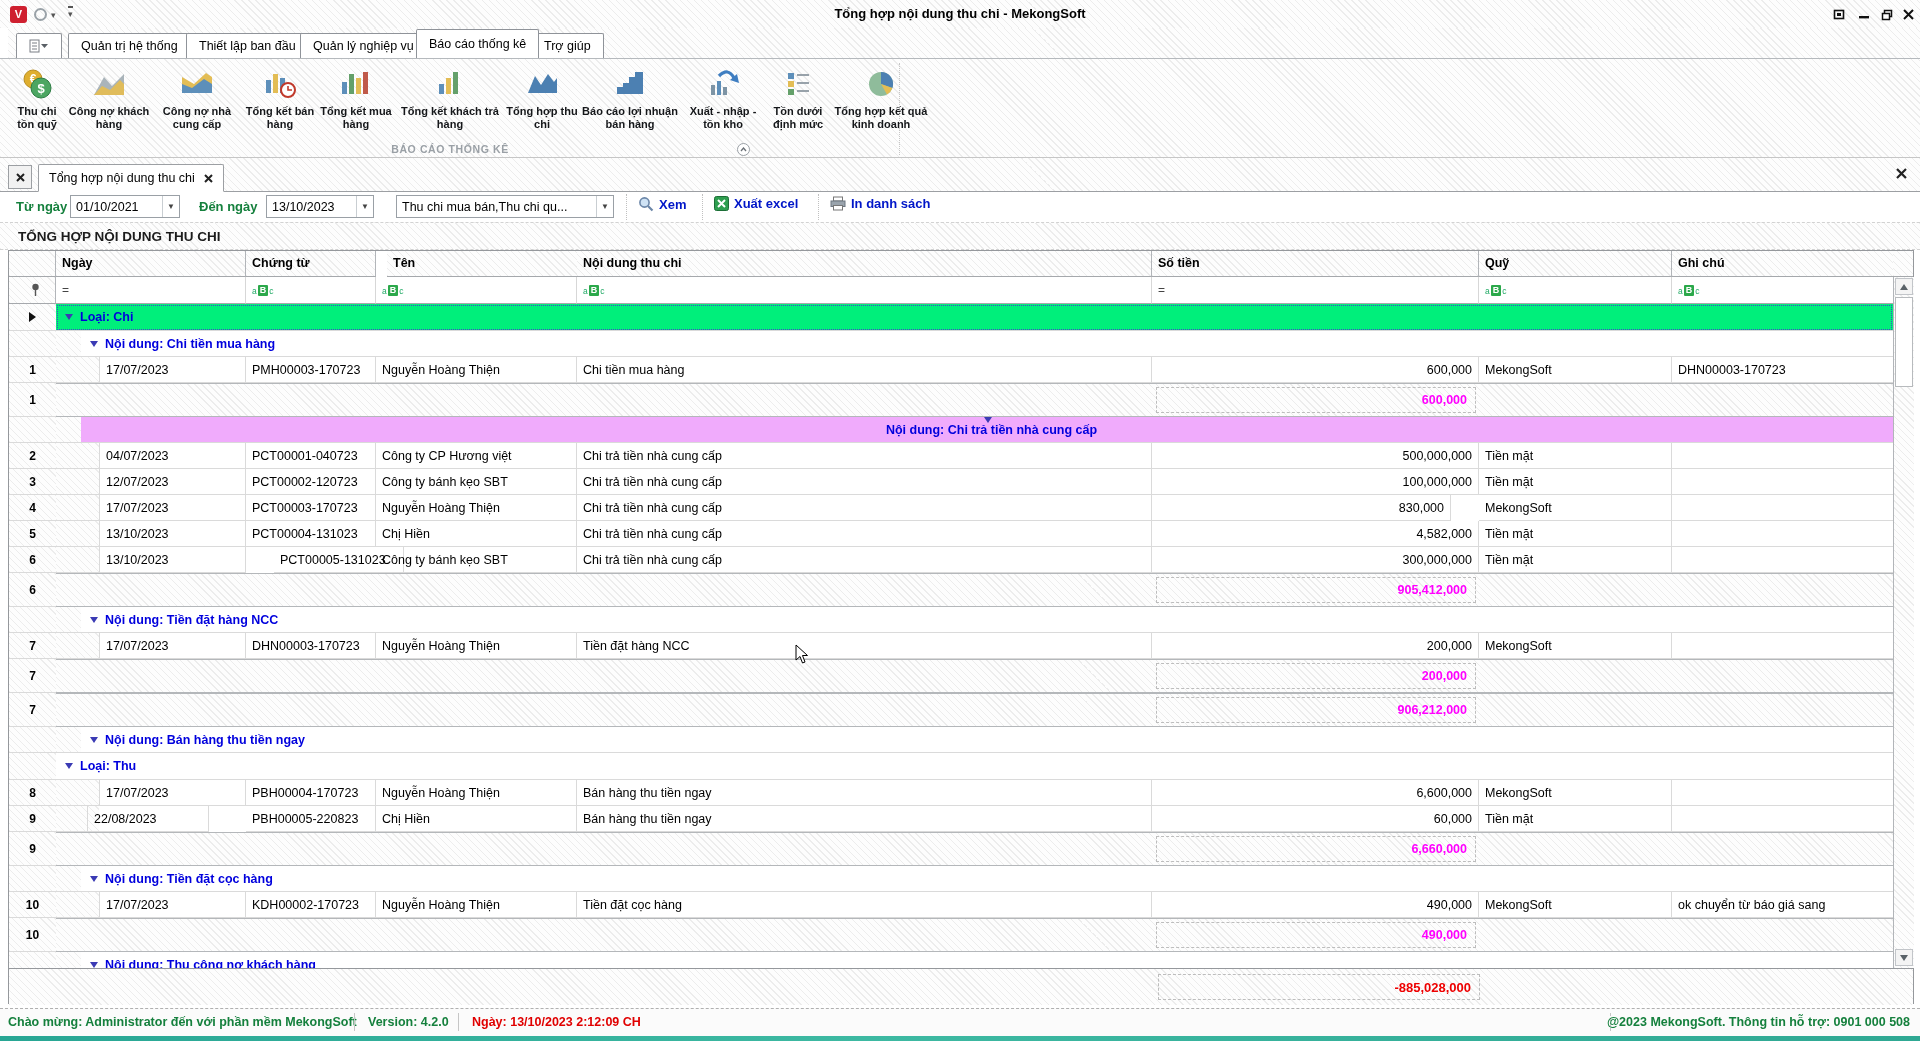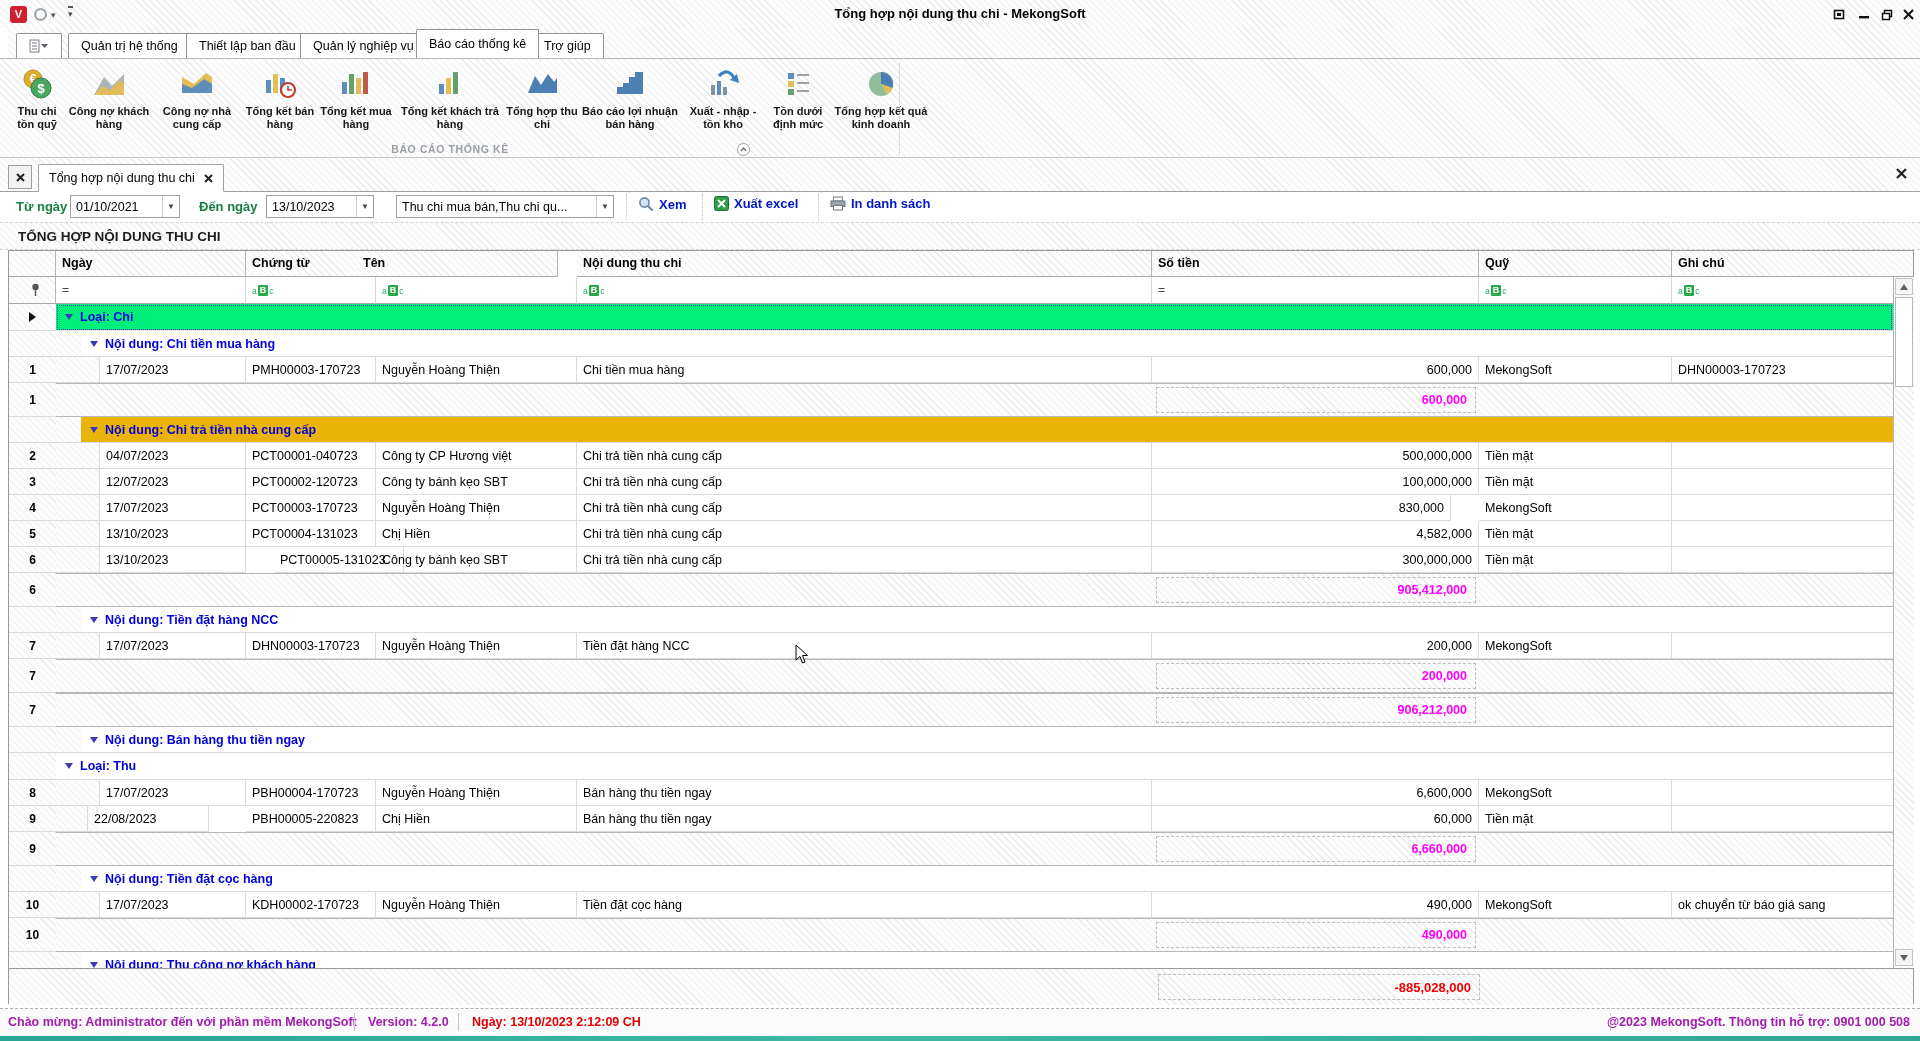--- a/index.html
+++ b/index.html
@@ -88,21 +88,21 @@
          font-weight:bold;color:#ee0000;font-size:13px;box-sizing:border-box;}
   #g-scroll{position:absolute;left:1884px;top:26px;width:20px;height:691px;border-left:1px solid #b2b5b9;}
   .sbtn{position:absolute;left:1px;width:18px;height:17px;background:#f4f4f4;border:1px solid #c2c5c9;
         display:flex;align-items:center;justify-content:center;box-sizing:border-box;}
   .tri-up-s{width:0;height:0;border-left:4px solid transparent;border-right:4px solid transparent;border-bottom:6px solid #5a6268;}
   .tri-dn-s{width:0;height:0;border-left:4px solid transparent;border-right:4px solid transparent;border-top:6px solid #5a6268;}
   #g-thumb{position:absolute;left:1px;top:20px;width:18px;height:90px;background:#fff;border:1px solid #b7babd;box-sizing:border-box;}
 
   
   #statusbar{left:0;top:1008px;width:1920px;height:28px;border-top:1px dashed #b0b0b0;background:#fbfbfb;}
-  .sbit{position:absolute;top:6px;font-weight:bold;font-size:12.5px;color:#a21caf;white-space:nowrap;}
+  .sbit{position:absolute;top:6px;font-weight:bold;font-size:12.5px;color:#15803d;white-space:nowrap;}
   .sbsep{position:absolute;top:4px;height:18px;border-left:1px solid #c6c6c6;}
   #bottomstrip{left:0;top:1036px;width:1920px;height:5px;background:linear-gradient(90deg,#28a694,#3db9a2 45%,#2fa893);}
 </style>
 </head>
 <body>
 
 <div id="app">
 
   <div id="titlebar" class="abs hatch">
     <div id="applogo" class="abs">V</div>
@@ -345,21 +345,21 @@
     </div>
   </div>
 
   <div id="reporttitle" class="abs hatch">TỔNG HỢP NỘI DUNG THU CHI</div>
 
   <div id="grid" class="abs">
     <div id="g-header">
         <div class="hcell hatch" style="left: 0px; width: 47px;"></div>
         <div class="hcell hatch" style="left: 47px; width: 190px;">Ngày</div>
         <div class="hcell hatch" style="left: 237px; width: 130px;">Chứng từ</div>
-        <div class="hcell hatch" style="left: 348px; width: 201px;">Tên</div>
+        <div class="hcell hatch" style="left: 378px; width: 201px;">Tên</div>
         <div class="hcell hatch" style="left: 1143px; width: 327px;">Số tiền</div>
         <div class="hcell hatch" style="left: 568px; width: 575px;">Nội dung thu chi</div>
         <div class="hcell hatch" style="left: 1470px; width: 193px;">Quỹ</div>
         <div class="hcell hatch" style="left: 1663px; width: 222px;">Ghi chú</div>
         <div class="hcell hatch" style="left: 1884px; width: 20px; border-right: none;"></div>
       </div>
     <div id="g-filter">
         <div class="fcell hatch" style="left: 0px; width: 47px; border-right: 1px solid rgb(178, 181, 185); justify-content: center;">
           <svg width="9" height="14">
             <circle cx="4.5" cy="4" r="3.2" fill="#555"></circle>
@@ -438,21 +438,21 @@
           <div class="dcell" style="left: 1663px; width: 222px; border-bottom: 1px solid rgb(218, 218, 218);">DHN00003-170723</div>
         </div>
         <div class="grow" style="height: 34px;">
           <div class="rowhead hatch" style="border-bottom: 1px solid rgb(218, 218, 218);">1</div>
           <div class="abs hatch" style="inset: 0px 0px 0px 47px; border-top: 1px solid rgb(180, 183, 186); border-bottom: 1px solid rgb(180, 183, 186);"></div>
           <div class="stbox">600,000</div>
         </div>
         <div class="grow" style="height: 26px;">
           <div class="rowhead hatch" style="border-bottom: 1px solid rgb(218, 218, 218);"></div>
           <div class="abs hatch" style="left: 47px; width: 25px; top: 0px; bottom: 0px; border-bottom: 1px solid rgb(218, 218, 218);"></div>
-          <div class="abs" style="inset: 0px 0px 0px 72px; display: flex; align-items: center; padding-left: 9px; background: #eab308; border-bottom: 1px solid rgb(218, 218, 218);">
+          <div class="abs" style="inset: 0px 0px 0px 72px; display: flex; align-items: center; padding-left: 9px; background: #f0abfc; border-bottom: 1px solid rgb(218, 218, 218); flex-direction: column;">
             <span class="tri-down"></span>
             <span class="glabel">Nội dung: Chi trả tiền nhà cung cấp</span>
           </div>
         </div>
         <div class="grow" style="height: 26px;">
           <div class="rowhead hatch" style="border-bottom: 1px solid rgb(218, 218, 218);">2</div>
           <div class="abs hatch" style="left: 47px; width: 43px; top: 0px; bottom: 0px; border-bottom: 1px solid rgb(218, 218, 218);"></div>
           <div class="dcell" style="left: 90px; width: 147px; border-bottom: 1px solid rgb(218, 218, 218); border-left: 1px solid rgb(218, 218, 218);">04/07/2023</div>
           <div class="dcell" style="left: 237px; width: 130px; border-bottom: 1px solid rgb(218, 218, 218);">PCT00001-040723</div>
           <div class="dcell" style="left: 367px; width: 201px; border-bottom: 1px solid rgb(218, 218, 218);">Công ty CP Hương việt</div>

